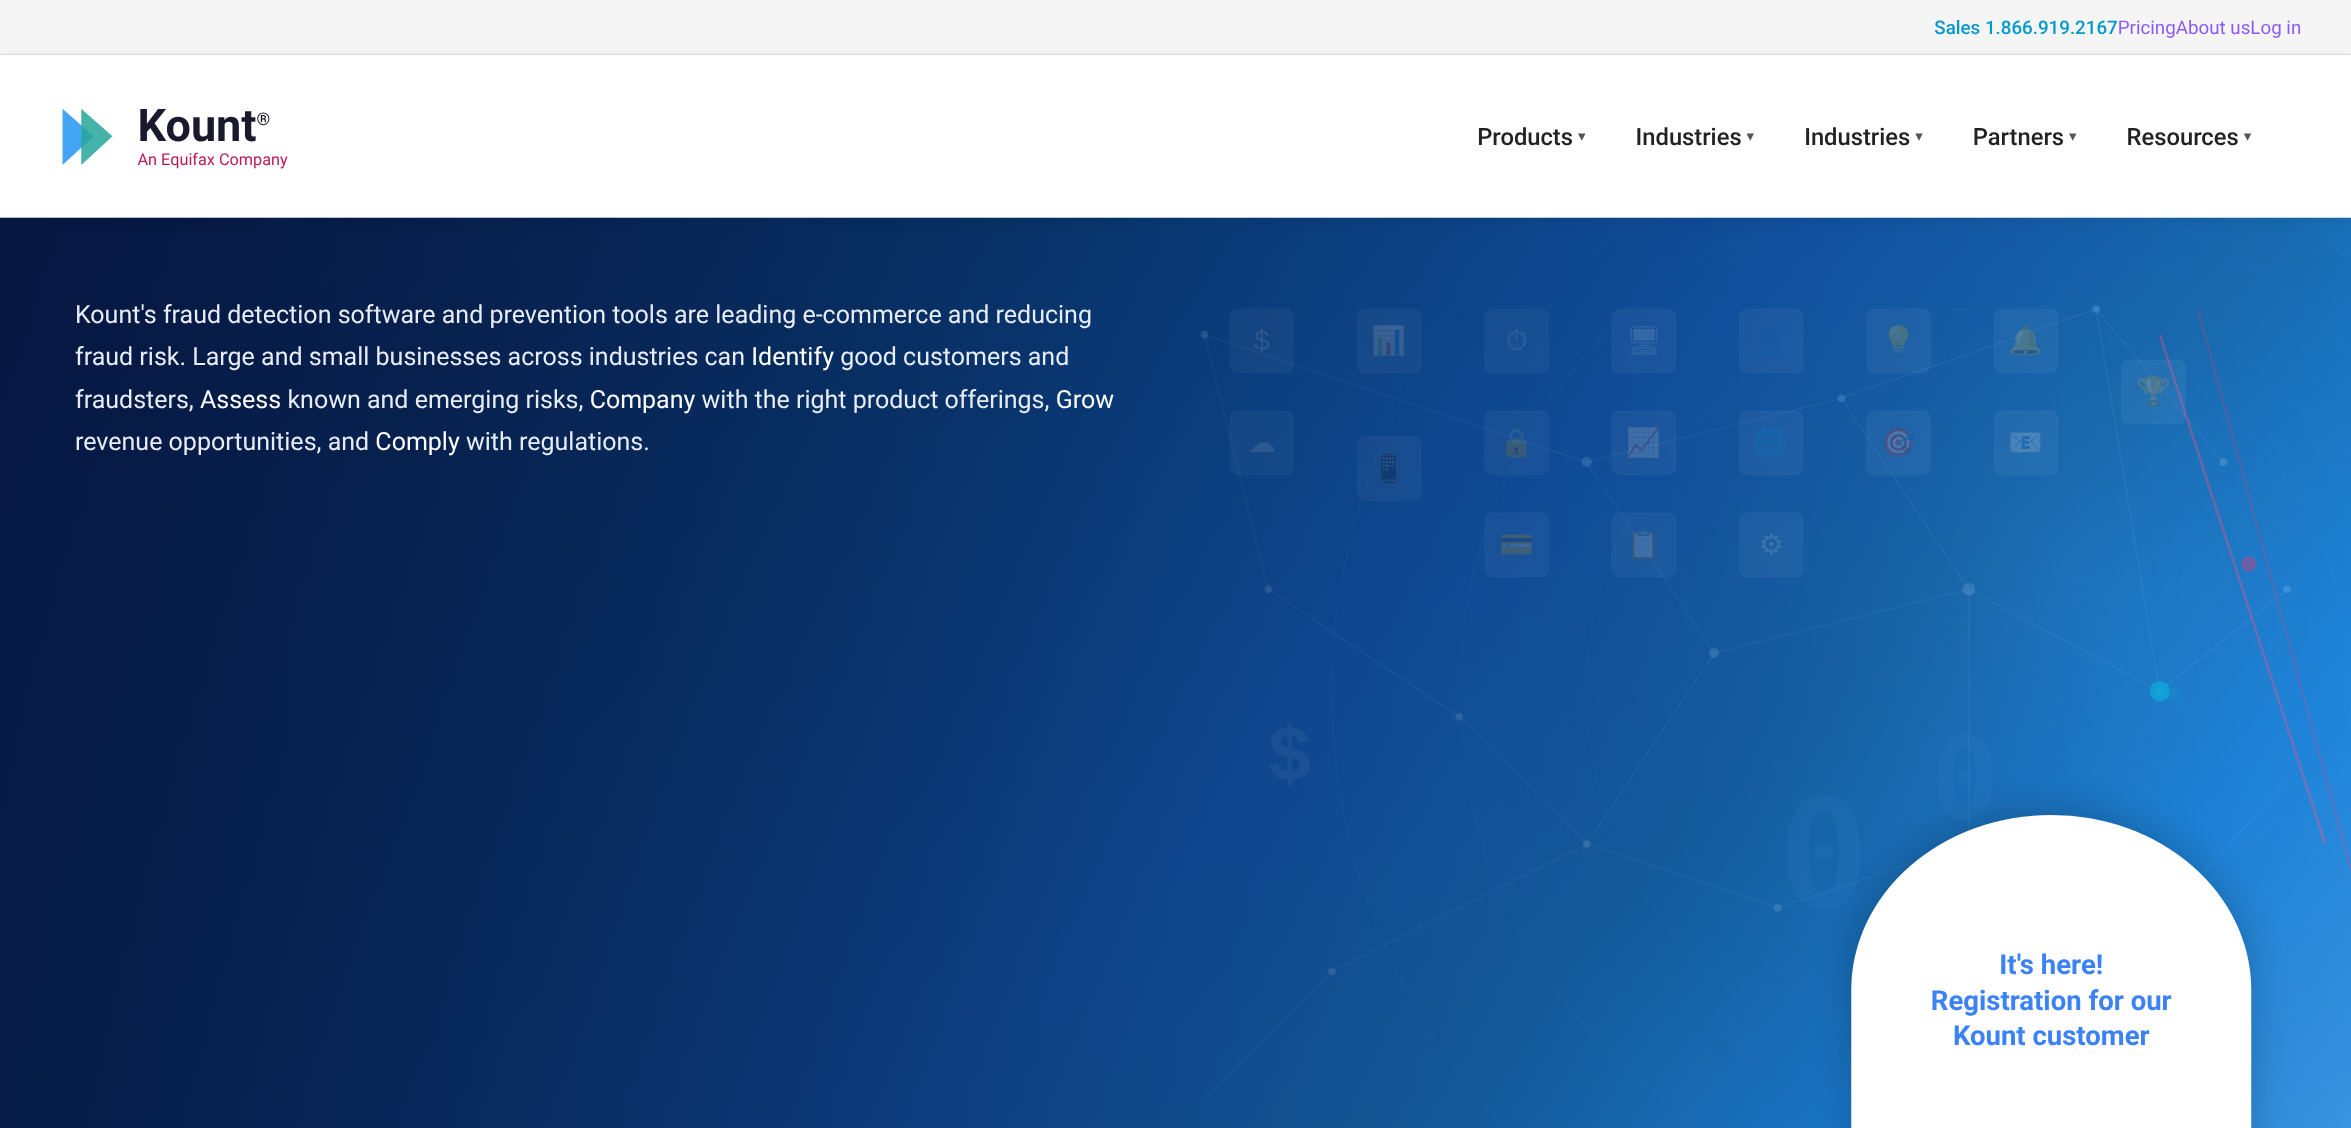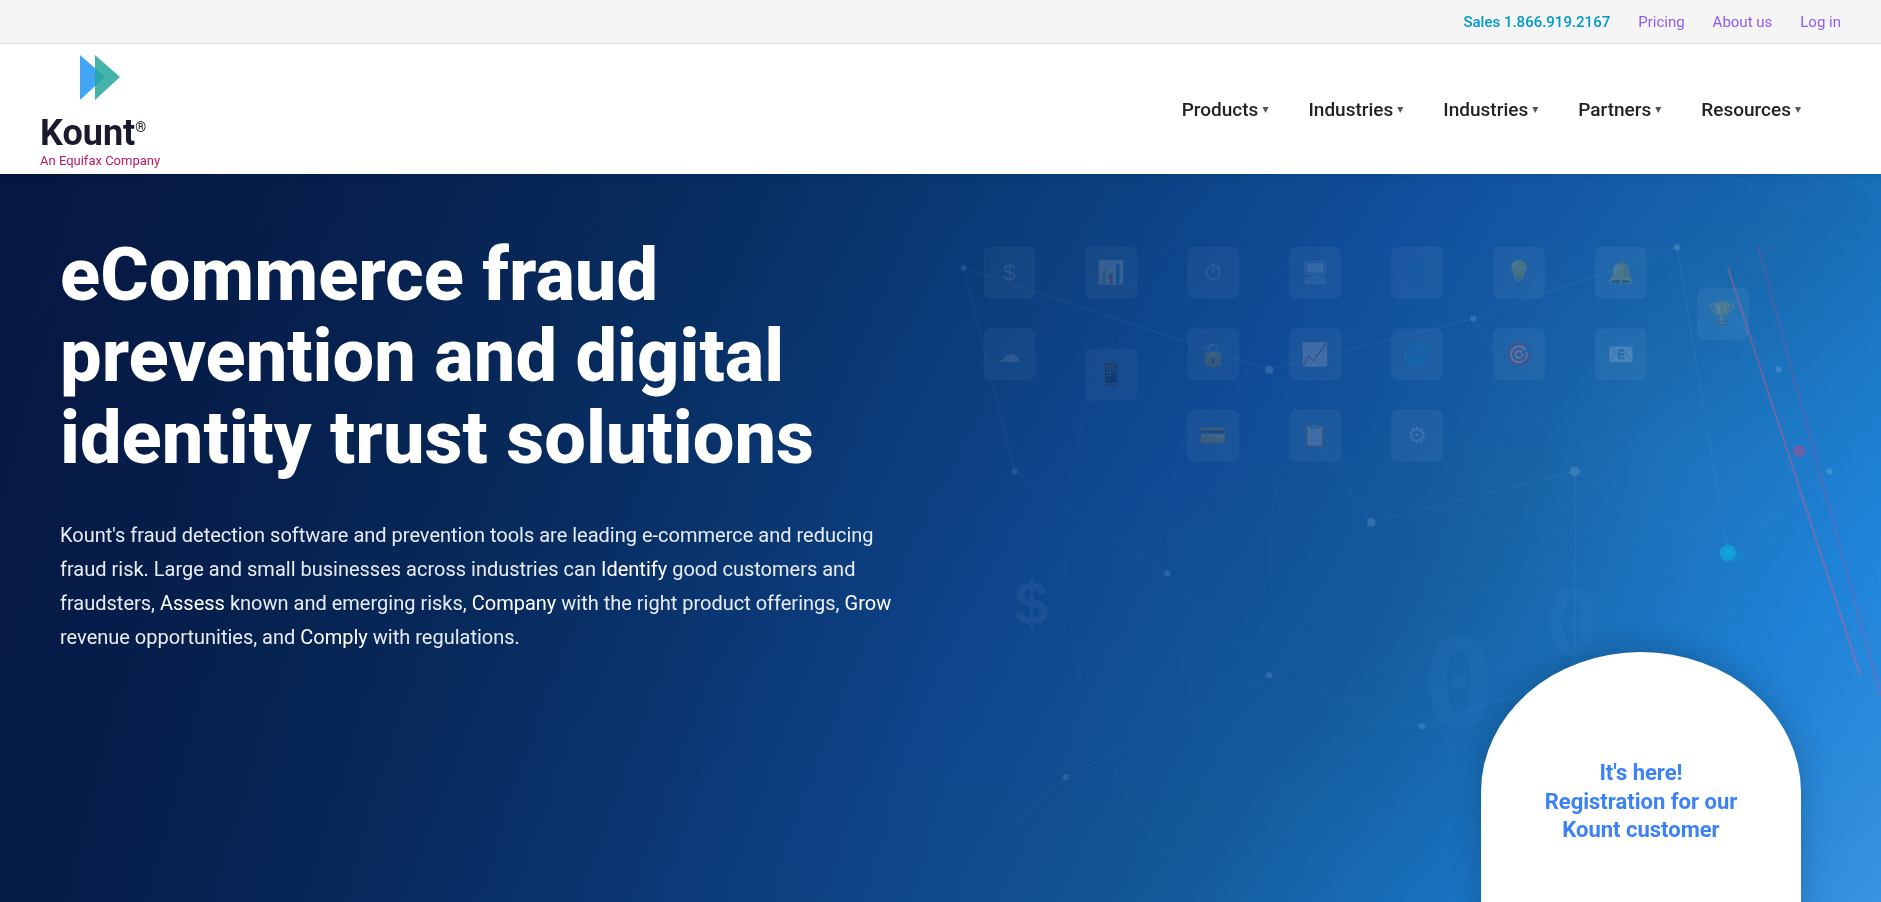--- a/index.html
+++ b/index.html
@@ -14,21 +14,20 @@
       overflow-x: hidden;
     }
 
     
     .top-bar {
       background: #f5f5f5;
       display: flex;
       justify-content: flex-end;
       align-items: center;
       padding: 8px 40px;
-      gap: 28px;
       border-bottom: 1px solid #e0e0e0;
       height: 44px;
     }
 
     .top-bar-sales {
       color: #0099cc;
       font-size: 15px;
       font-weight: 500;
       text-decoration: none;
       cursor: pointer;
@@ -52,21 +51,20 @@
       position: relative;
       z-index: 10;
     }
 
     .logo-area {
       display: flex;
       align-items: center;
       gap: 10px;
       margin-right: auto;
       cursor: pointer;
-      flex-direction: column;
     }
 
     .logo-icon {
       width: 60px;
       height: 55px;
       display: flex;
       align-items: center;
       justify-content: center;
     }
 
@@ -373,21 +371,20 @@
     <text x="750" y="550" font-size="120" fill="rgba(100,180,255,0.15)" font-family="monospace" font-weight="bold">0</text>
     <text x="870" y="480" font-size="90" fill="rgba(100,180,255,0.12)" font-family="monospace" font-weight="bold">0</text>
 
     <text x="350" y="450" font-size="60" fill="rgba(180,220,255,0.2)" font-family="Arial" font-weight="bold">$</text>
     <text x="1050" y="620" font-size="50" fill="rgba(180,220,255,0.15)" font-family="Arial" font-weight="bold">$</text>
   </svg>
 
   <div class="hero-bg-overlay"></div>
 
   <div class="hero-content">
-    <h1 class="hero-headline">eCommerce fraud prevention and digital identity trust solutions</h1>
     <p class="hero-body">
       <span>Kount's fraud detection software and prevention tools are leading e-commerce and reducing fraud risk. Large and small businesses across industries can </span>
       <strong>Identify</strong>
       <span> good customers and fraudsters, </span>
       <strong>Assess</strong>
       <span> known and emerging risks, </span>
       <strong>Company</strong>
       <span> with the right product offerings, </span>
       <strong>Grow</strong>
       <span> revenue opportunities, and </span>

